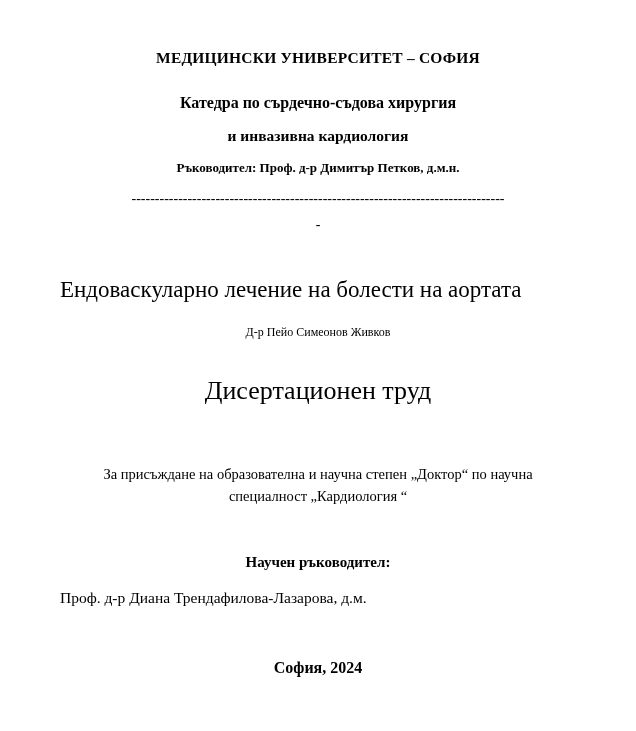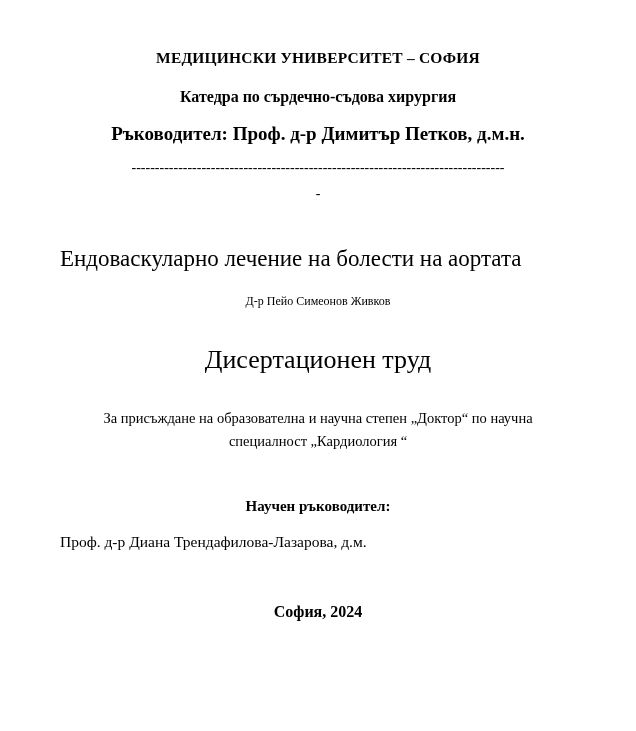--- a/index.html
+++ b/index.html
@@ -34,31 +34,31 @@
   }
   .faculty-line {
     font-size: 15.5px;
     font-weight: bold;
     letter-spacing: 0.2px;
     line-height: 1.35;
   }
   .dept-line {
     font-size: 16px;
     font-weight: bold;
-    margin-top: 18px;
+    margin-top: 24px;
     line-height: 1.3;
   }
   .dept-line2 {
     font-size: 15.5px;
     font-weight: bold;
     margin-top: 12px;
     line-height: 1.3;
   }
   .head-line {
-    font-size: 19px;
+    font-size: 13px;
     font-weight: bold;
     margin-top: 14px;
     line-height: 1.3;
   }
   .divider {
     margin-top: 14px;
     text-align: center;
     font-size: 14px;
     letter-spacing: 0px;
     white-space: nowrap;
@@ -79,21 +79,21 @@
     margin-top: 20px;
     text-align: center;
     font-size: 12px;
   }
   .doc-type {
     margin-top: 36px;
     text-align: center;
     font-size: 26px;
   }
   .purpose {
-    margin-top: 32px;
+    margin-top: 57px;
     text-align: center;
     font-size: 14.5px;
     line-height: 1.55;
     padding: 0 4px;
   }
   .supervisor-label {
     margin-top: 46px;
     text-align: center;
     font-size: 15px;
     font-weight: bold;
@@ -110,20 +110,21 @@
   }
 </style>
 </head>
 <body>
 
 <div class="page">
 
   <div class="header-block">
     <div class="uni-line">МЕДИЦИНСКИ УНИВЕРСИТЕТ – СОФИЯ</div>
     <div class="dept-line">Катедра по сърдечно-съдова хирургия</div>
+    <div class="dept-line2">и инвазивна кардиология</div>
     <div class="head-line">Ръководител: Проф. д-р Димитър Петков, д.м.н.</div>
   </div>
 
   <div class="divider">--------------------------------------------------------------------------------</div>
   <div class="dash-small">-</div>
 
   <div class="doc-title">Ендоваскуларно лечение на болести на аортата</div>
 
   <div class="author">Д-р Пейо Симеонов Живков</div>
 

